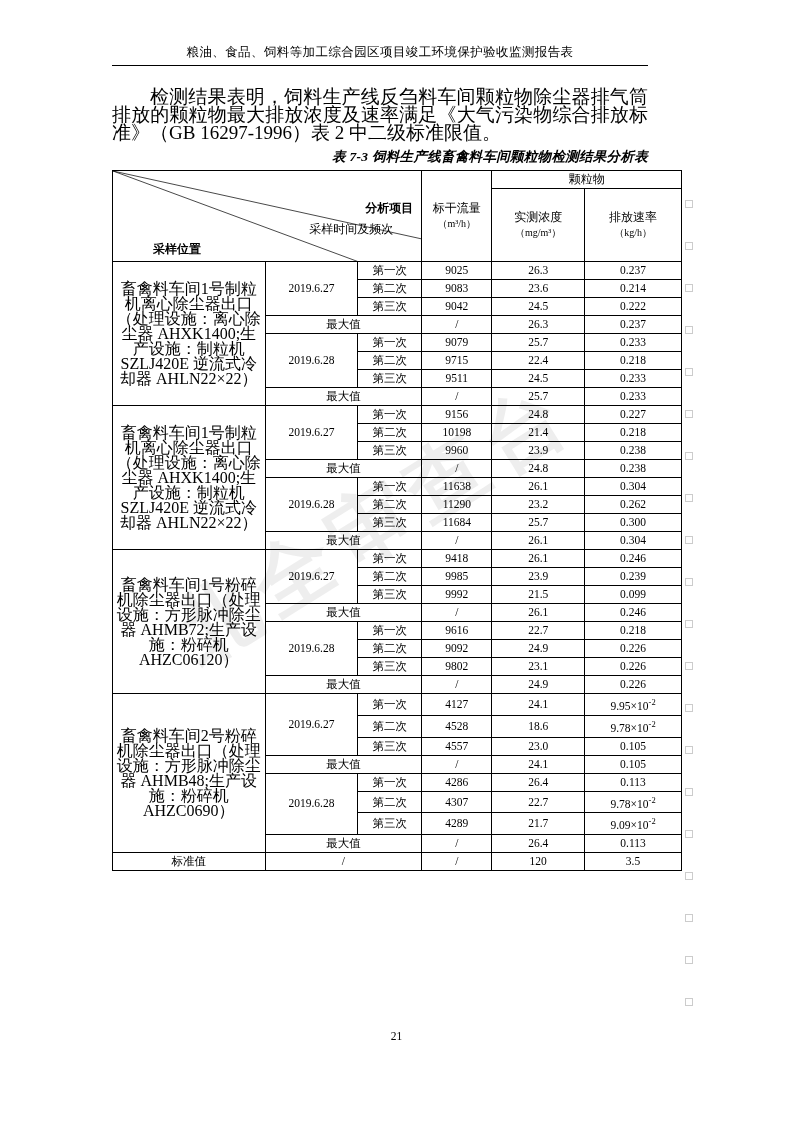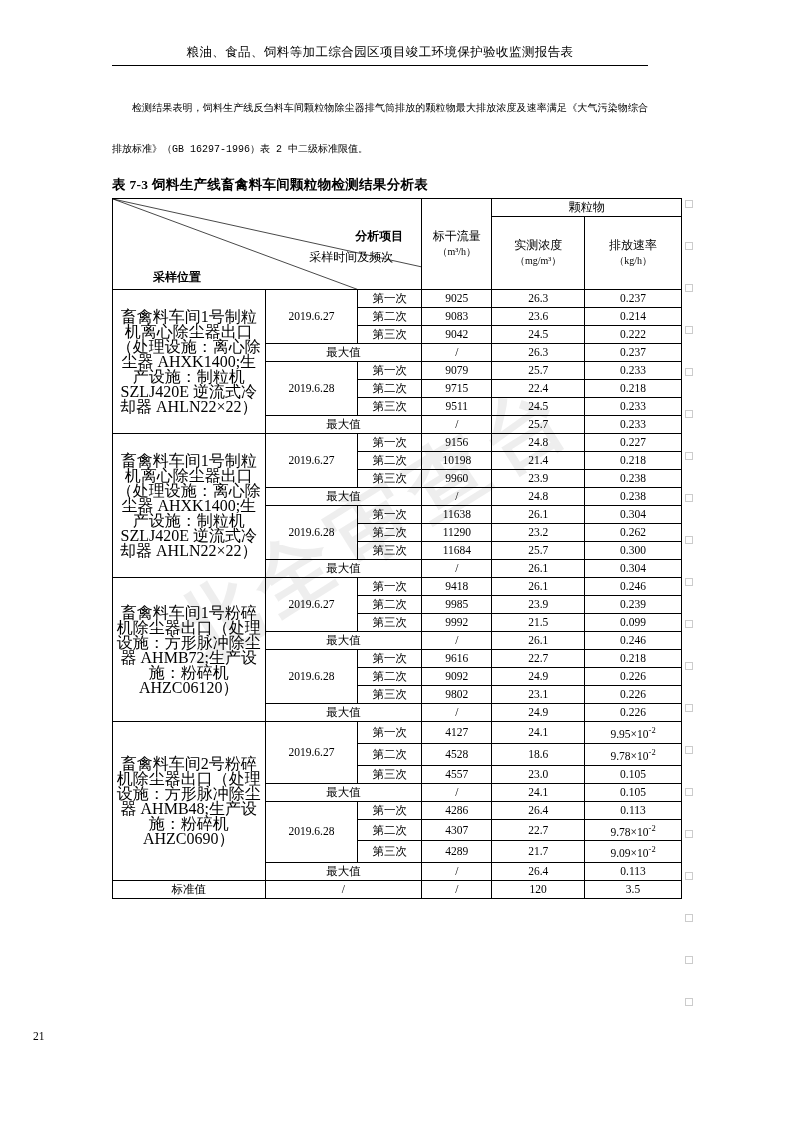--- a/index.html
+++ b/index.html
@@ -25,34 +25,34 @@
   }
   .doc-header {
     text-align: center;
     font-size: 12.5px;
     letter-spacing: 0.4px;
     padding-bottom: 4px;
     border-bottom: 1.6px solid #000;
     margin-bottom: 22px;
   }
   .intro {
-    font-size: 10px;
-    line-height: 41px;
+    font-size: 19px;
+    line-height: 18px;
     text-align: justify;
     text-justify: inter-ideograph;
     margin: 0 0 6px 0;
     text-indent: 2em;
-    font-family: Liberation Mono, monospace;
   }
   .table-title {
-    text-align: left;
+    text-align: right;
     font-size: 13.5px;
     font-weight: bold;
     margin: 6px 0 4px 0;
     letter-spacing: 0.3px;
+    font-style: italic;
   }
   table.main {
     border-collapse: collapse;
     width: 570px;
     table-layout: fixed;
     font-size: 11.5px;
   }
   table.main td, table.main th {
     border: 1px solid #000;
     text-align: center;
@@ -73,21 +73,21 @@
     position: relative;
     height: 88px;
     padding: 0;
   }
   .corner .diag {
     position: absolute;
     left: 0; top: 0; right: 0; bottom: 0;
   }
   .corner .lbl-analysis {
     position: absolute;
-    right: 18px;
+    right: 8px;
     top: 30px;
     font-size: 12px;
     font-weight: bold;
   }
   .corner .lbl-pos {
     position: absolute;
     left: 40px;
     bottom: 4px;
     font-size: 12px;
     font-weight: bold;
@@ -110,23 +110,22 @@
   }
   .sup {
     font-size: 8.5px;
     vertical-align: super;
   }
   .page-num {
     position: absolute;
     left: 0;
     right: 0;
     top: 1030px;
-    text-align: left;
+    text-align: center;
     font-size: 11.5px;
-    padding-left: 33px;
   }
   .watermark {
     position: absolute;
     left: 150px;
     top: 470px;
     font-size: 80px;
     color: rgba(120,120,120,0.13);
     font-family: "Liberation Serif", serif;
     transform: rotate(-32deg);
     letter-spacing: 10px;

